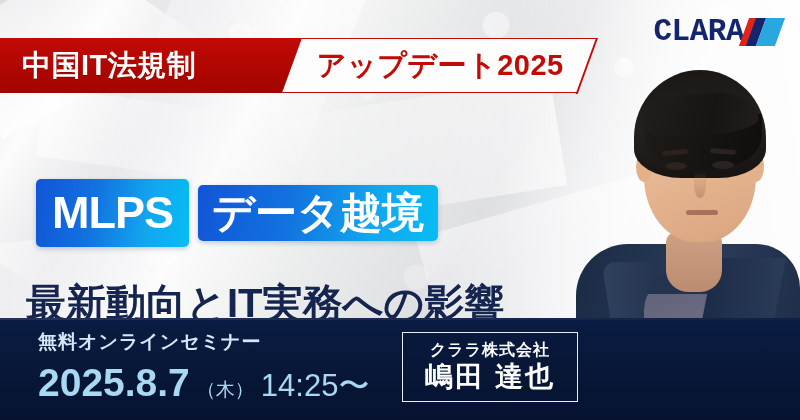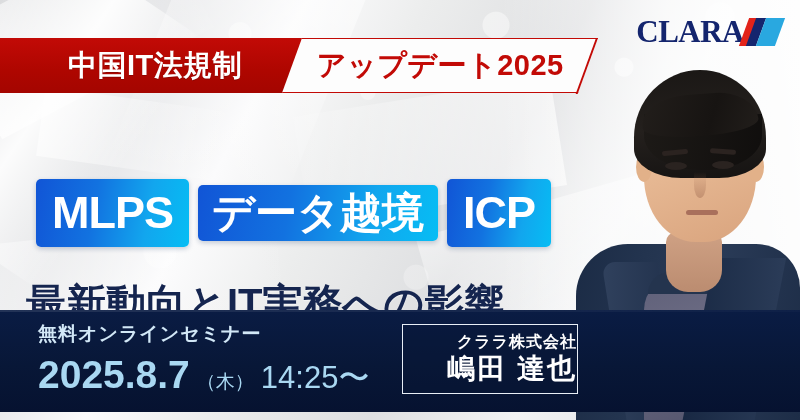--- a/index.html
+++ b/index.html
@@ -49,21 +49,21 @@
   }
 
   
   .logo{
     position:absolute;right:16px;top:16px;
     display:flex;align-items:center;gap:0px;z-index:9;
   }
   .logo-text{
     font-size:31px;font-weight:700;color:#14256e;
     letter-spacing:-0.5px;line-height:1;
-    font-family:Liberation Serif, serif;
+    font-family:Liberation Mono, monospace;
   }
   .logo-mark{position:relative;width:42px;height:28px;margin-left:-2px;}
   .logo-mark i{position:absolute;top:0;display:block;height:28px;transform:skewX(-20deg);}
   .lm-red{left:2px;width:8px;background:#e2231a;}
   .lm-navy{left:9px;width:10px;background:#14256e;}
   .lm-cyan{left:19px;width:19px;background:#29a8e0;}
 
   
   .ribbon{
     position:absolute;left:0;top:38px;height:55px;z-index:8;
@@ -77,21 +77,20 @@
   }
   .ribbon-red:after{
     content:"";position:absolute;right:-26px;top:0;width:52px;height:55px;
     background:linear-gradient(180deg,#c20a06 0%,#ae0600 60%,#a40500 100%);
     transform:skewX(-20deg);
   }
   .ribbon-red .txt{
     position:relative;z-index:2;color:#ffffff;font-size:29px;font-weight:700;
     letter-spacing:.5px;white-space:nowrap;
     text-shadow:0 1px 0 rgba(0,0,0,.18);
-    margin-left:46px;
   }
   .ribbon-white{
     position:relative;height:55px;width:296px;margin-left:6px;
     background:#fdfdfd;
     display:flex;align-items:center;justify-content:center;
     border-top:1.5px solid #c20a06;border-bottom:1.5px solid #c20a06;
     transform:skewX(-20deg);
     box-sizing:border-box;
   }
   .ribbon-white:after{
@@ -186,21 +185,21 @@
   }
   .p-browL{position:absolute;left:92px;top:150px;width:26px;height:5px;background:#2b2320;border-radius:3px;transform:rotate(-5deg);}
   .p-browR{position:absolute;left:140px;top:149px;width:26px;height:5px;background:#2b2320;border-radius:3px;transform:rotate(4deg);}
   .p-eyeL{position:absolute;left:95px;top:162px;width:22px;height:8px;background:#2a2320;border-radius:50%;}
   .p-eyeR{position:absolute;left:142px;top:161px;width:22px;height:8px;background:#2a2320;border-radius:50%;}
   .p-nose{position:absolute;left:124px;top:172px;width:12px;height:26px;background:linear-gradient(180deg,rgba(190,140,110,.0),rgba(172,120,92,.55));border-radius:0 0 50% 50%;}
   .p-mouth{position:absolute;left:116px;top:210px;width:32px;height:5px;background:#a9705c;border-radius:4px;}
 
   
   .bottombar{
-    position:absolute;left:0;bottom:8px;width:800px;height:102px;z-index:10;
+    position:absolute;left:0;bottom:0;width:800px;height:102px;z-index:10;
     background:linear-gradient(180deg,#0a1c44 0%,#081737 55%,#061230 100%);
   }
   .bottombar:before{
     content:"";position:absolute;left:0;top:0;width:100%;height:2px;
     background:linear-gradient(90deg,rgba(255,255,255,.10),rgba(255,255,255,.02));
   }
   .bb-left{position:absolute;left:38px;top:14px;}
   .bb-sub{
     color:#d2e8f7;font-size:19px;font-weight:700;letter-spacing:1px;line-height:1;
   }
@@ -209,21 +208,21 @@
     color:#a9d8f2;white-space:nowrap;
   }
   .bb-date .big{font-size:39px;font-weight:700;letter-spacing:0px;line-height:1;}
   .bb-date .dow{font-size:19px;font-weight:400;}
   .bb-date .time{font-size:31px;font-weight:400;letter-spacing:0px;}
 
   .speakerbox{
     position:absolute;left:402px;top:14px;
     width:176px;height:70px;
     border:1.5px solid #e8eef6;
-    display:flex;flex-direction:column;align-items:flex-end;justify-content:center;
+    display:flex;flex-direction:column;align-items:center;justify-content:center;
     box-sizing:border-box;
     background:rgba(8,23,55,.35);
   }
   .sp-company{color:#ffffff;font-size:16px;font-weight:700;letter-spacing:1px;line-height:1.1;}
   .sp-name{color:#ffffff;font-size:28px;font-weight:700;letter-spacing:2px;line-height:1.15;margin-top:3px;}
 </style>
 </head>
 <body>
 
 <div id="banner">
@@ -273,21 +272,20 @@
       <span class="txt">中国IT法規制</span>
     </div>
     <div class="ribbon-white">
       <span class="txt">アップデート2025</span>
     </div>
   </div>
 
   <div class="badges">
     <div class="badge badge-en">MLPS</div>
     <div class="badge badge-jp">データ越境</div>
-    <div class="badge badge-en">ICP</div>
   </div>
 
   <div class="headline">最新動向とIT実務への影響</div>
 
   <div class="bottombar">
     <div class="bb-left">
       <div class="bb-sub">無料オンラインセミナー</div>
       <div class="bb-date">
         <span class="big">2025.8.7</span>
         <span class="dow">（木）</span>

